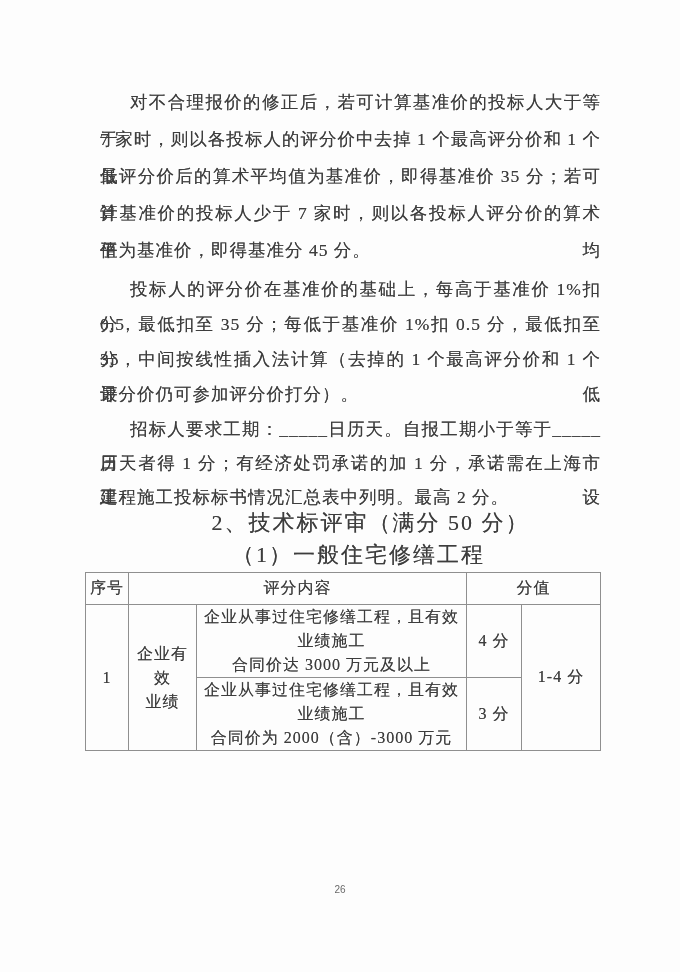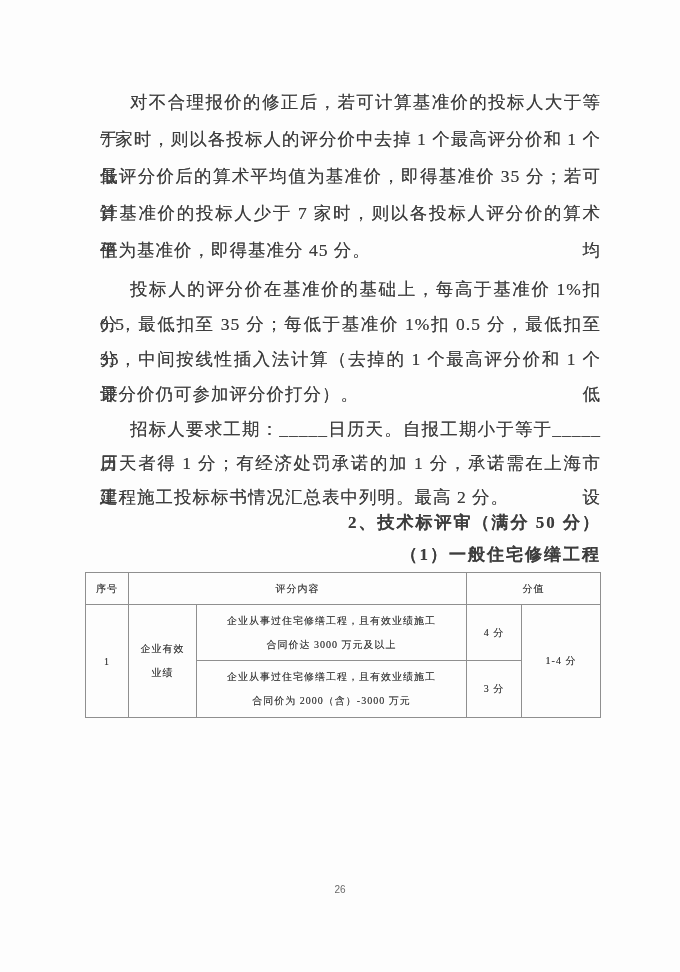--- a/index.html
+++ b/index.html
@@ -30,33 +30,32 @@
   .just{text-align:justify;text-align-last:justify;}
   .last{text-align:left;text-align-last:left;}
   .ind{text-indent:30px;}
   .p1 .line{line-height:37px;height:37px;}
   .p2 .line{line-height:35px;height:35px;}
   .p3 .line{line-height:34px;height:34px;}
   .p4 .line{line-height:34px;height:34px;}
   .p2{margin-top:3px;}
   .p4{margin-top:-2px;}
   .heading{
-    font-size:17px;letter-spacing:2px;line-height:30px;height:30px;
-    text-align:right;
-    font-weight:bold;
+    font-size:22px;letter-spacing:2px;line-height:30px;height:30px;
+    text-align:center;
   }
   .h-section{margin-top:-6px;padding-left:40px;}
   .h-subsection{margin-top:2px;padding-left:16px;}
   table.scoring{
     margin-top:2px;
     margin-left:-15px;
     width:515px;
     border-collapse:collapse;
     table-layout:fixed;
-    font-size:10px;
+    font-size:16px;
     color:var(--text);
   }
   table.scoring td{
     border:1px solid var(--border);
     text-align:center;
     vertical-align:middle;
     padding:0;
     letter-spacing:1px;
   }
   tr.head td{height:31px;}

